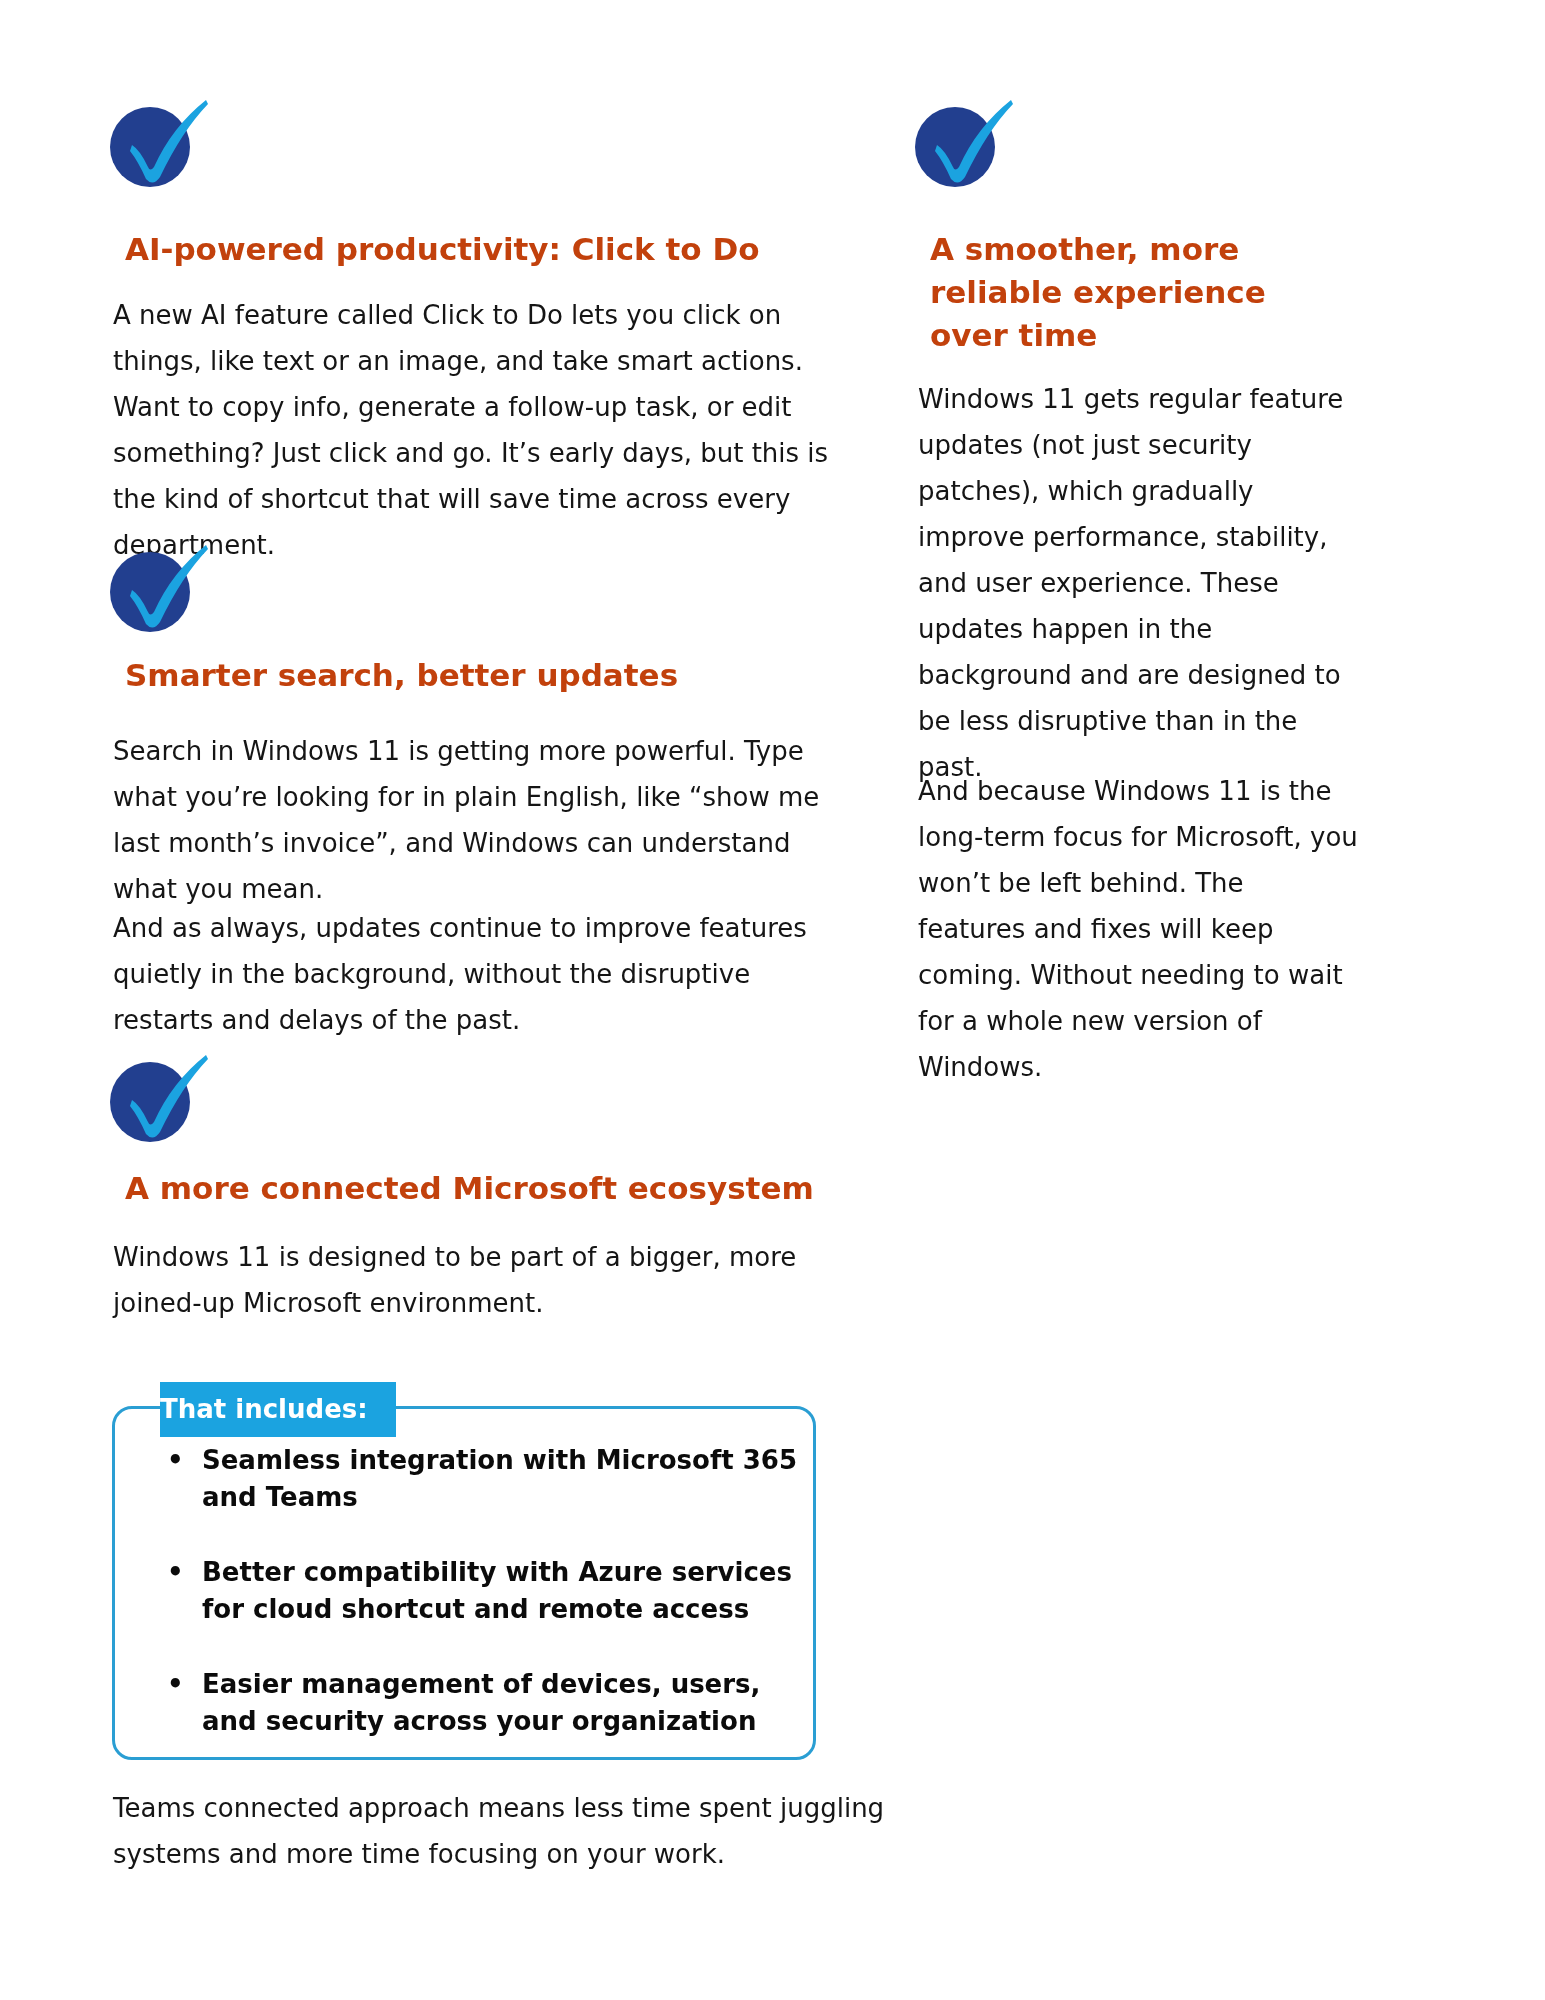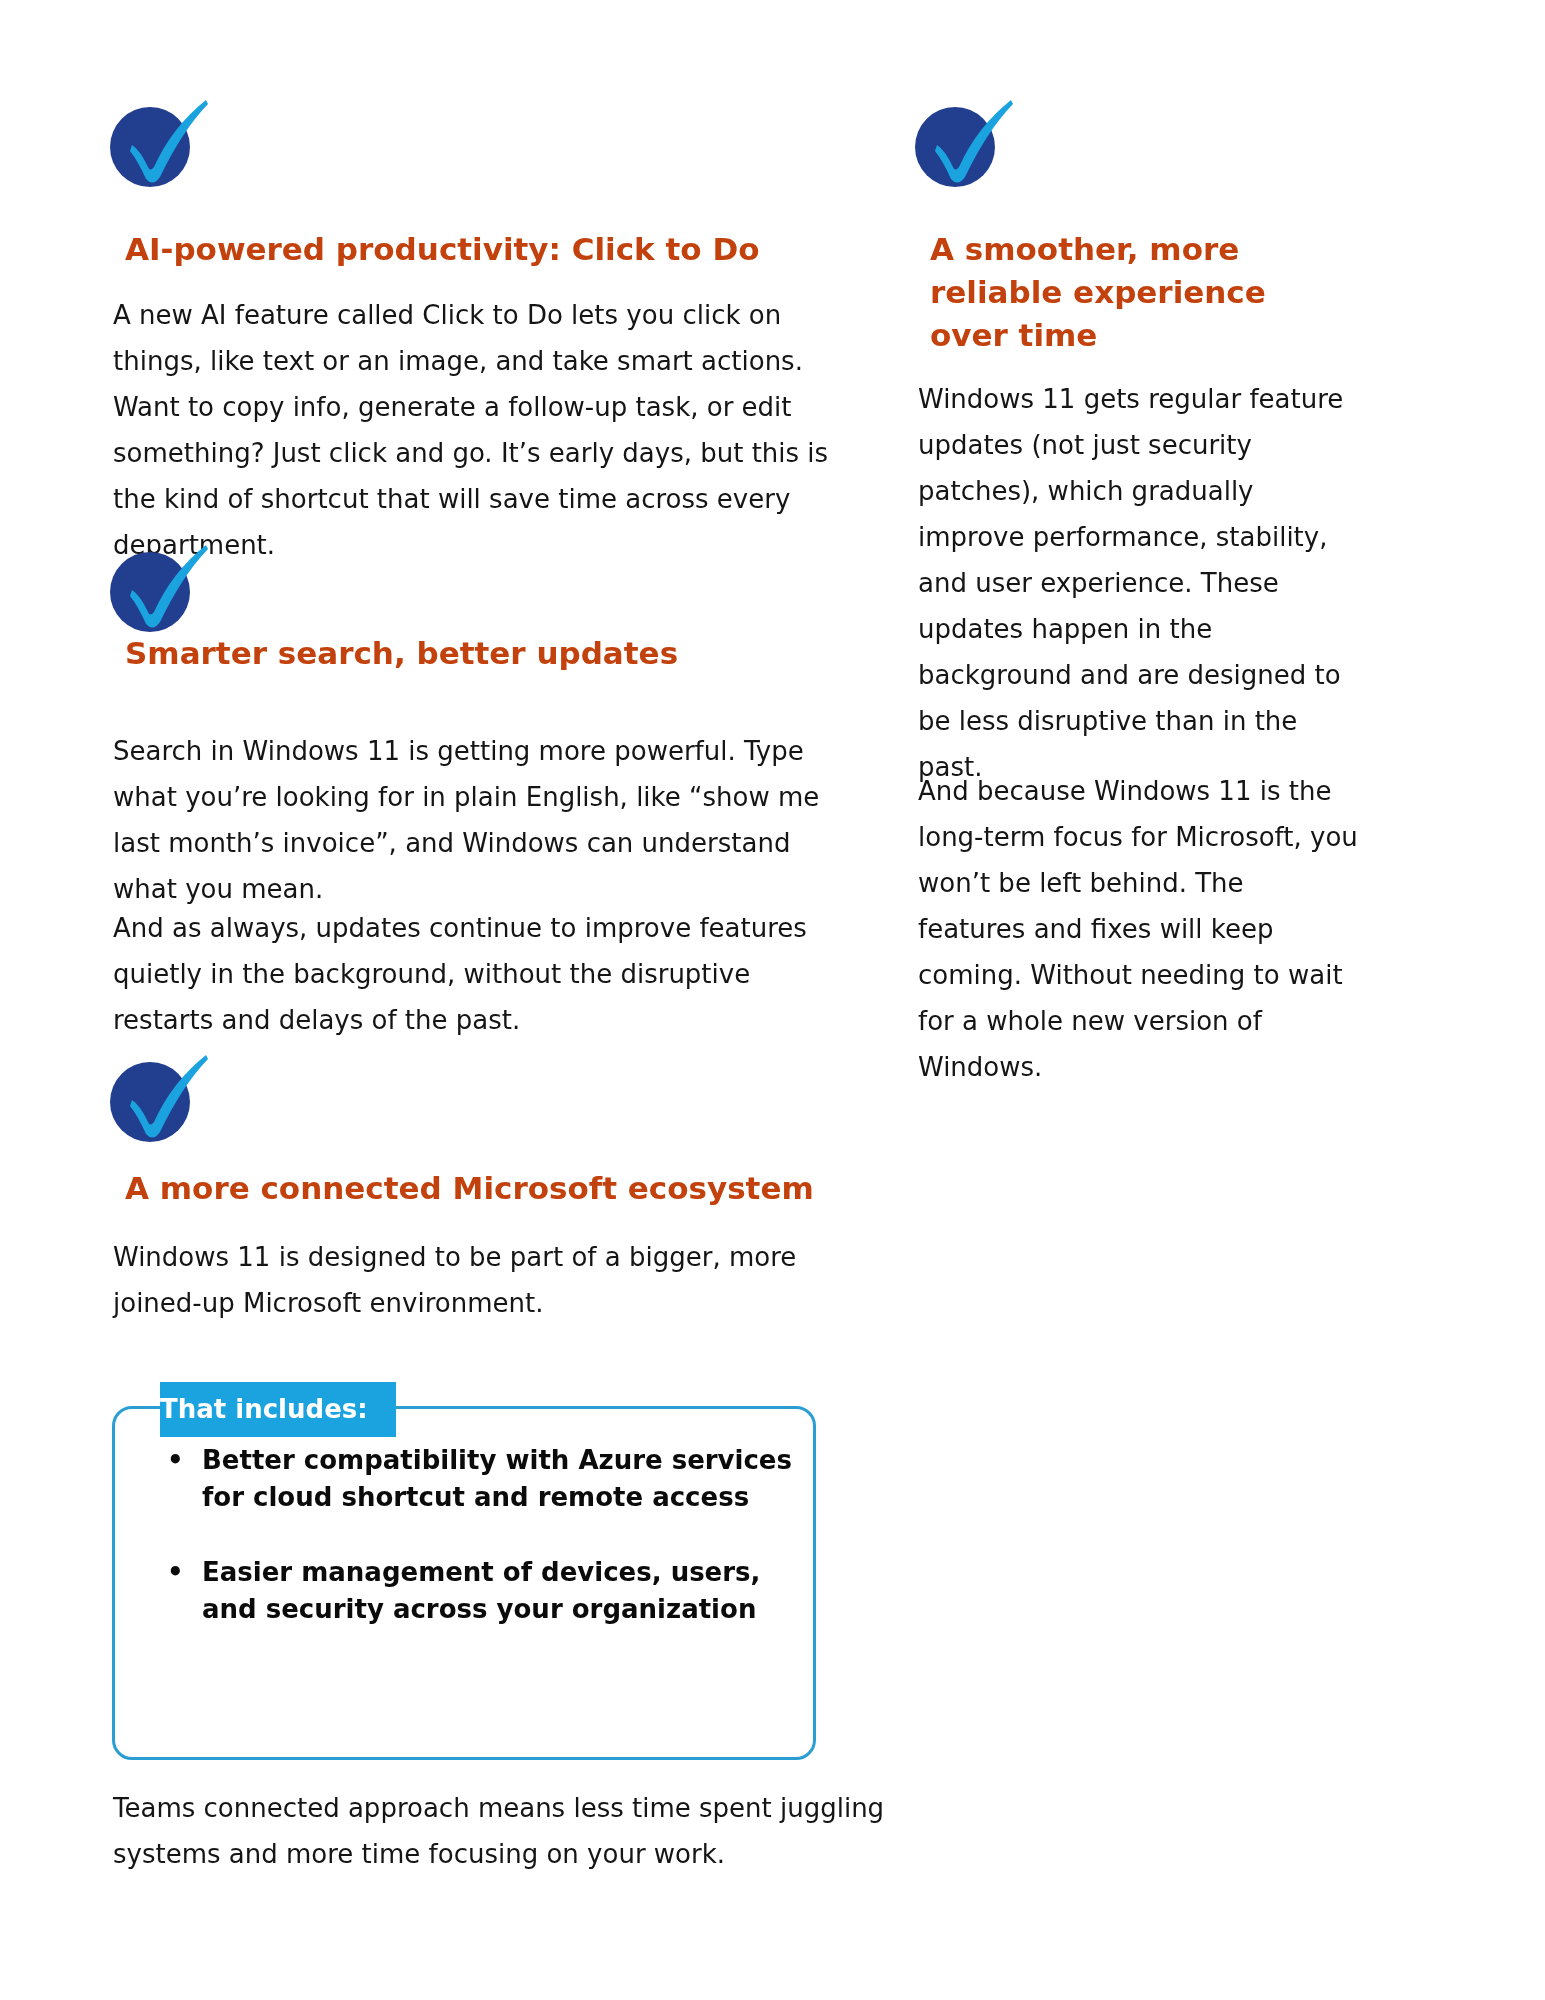--- a/index.html
+++ b/index.html
@@ -27,33 +27,34 @@
 
 <svg class="check" style="left:110px;top:95px">
     <use href="#chk"></use>
   </svg>
 <h2 class="h" style="left:113px;top:216px;width:760px">AI-powered productivity: Click to Do</h2>
 <p class="p" style="left:113px;top:292px;width:720px">A new AI feature called Click to Do lets you click on things, like text or an image, and take smart actions. Want to copy info, generate a follow-up task, or edit something? Just click and go. It’s early days, but this is the kind of shortcut that will save time across every department.</p>
 
 <svg class="check" style="left:110px;top:540px">
     <use href="#chk"></use>
   </svg>
-<h2 class="h" style="left:113px;top:620px;width:760px">Smarter search, better updates</h2>
+<h2 class="h" style="left:113px;top:642px;width:760px">Smarter search, better updates</h2>
 <p class="p" style="left:113px;top:728px;width:720px">Search in Windows 11 is getting more powerful. Type what you’re looking for in plain English, like “show me last month’s invoice”, and Windows can understand what you mean.</p>
 <p class="p" style="left:113px;top:905px;width:720px">And as always, updates continue to improve features quietly in the background, without the disruptive restarts and delays of the past.</p>
 
 <svg class="check" style="left:110px;top:1050px">
     <use href="#chk"></use>
   </svg>
 <h2 class="h" style="left:113px;top:1155px;width:800px">A more connected Microsoft ecosystem</h2>
 <p class="p" style="left:113px;top:1234px;width:720px">Windows 11 is designed to be part of a bigger, more joined-up Microsoft environment.</p>
 
 <div class="box"></div>
 <div class="tag">That includes:</div>
 <ul class="list">
+  <li>Seamless integration with Microsoft 365 and Teams</li>
   <li>Better compatibility with Azure services for cloud shortcut and remote access</li>
   <li>Easier management of devices, users, and security across your organization</li>
 </ul>
 
 <p class="p" style="left:113px;top:1785px;width:780px">Teams connected approach means less time spent juggling systems and more time focusing on your work.</p>
 
 <svg class="check" style="left:915px;top:95px">
     <use href="#chk"></use>
   </svg>
 <h2 class="h" style="left:918px;top:216px;width:400px">A smoother, more reliable experience over time</h2>

